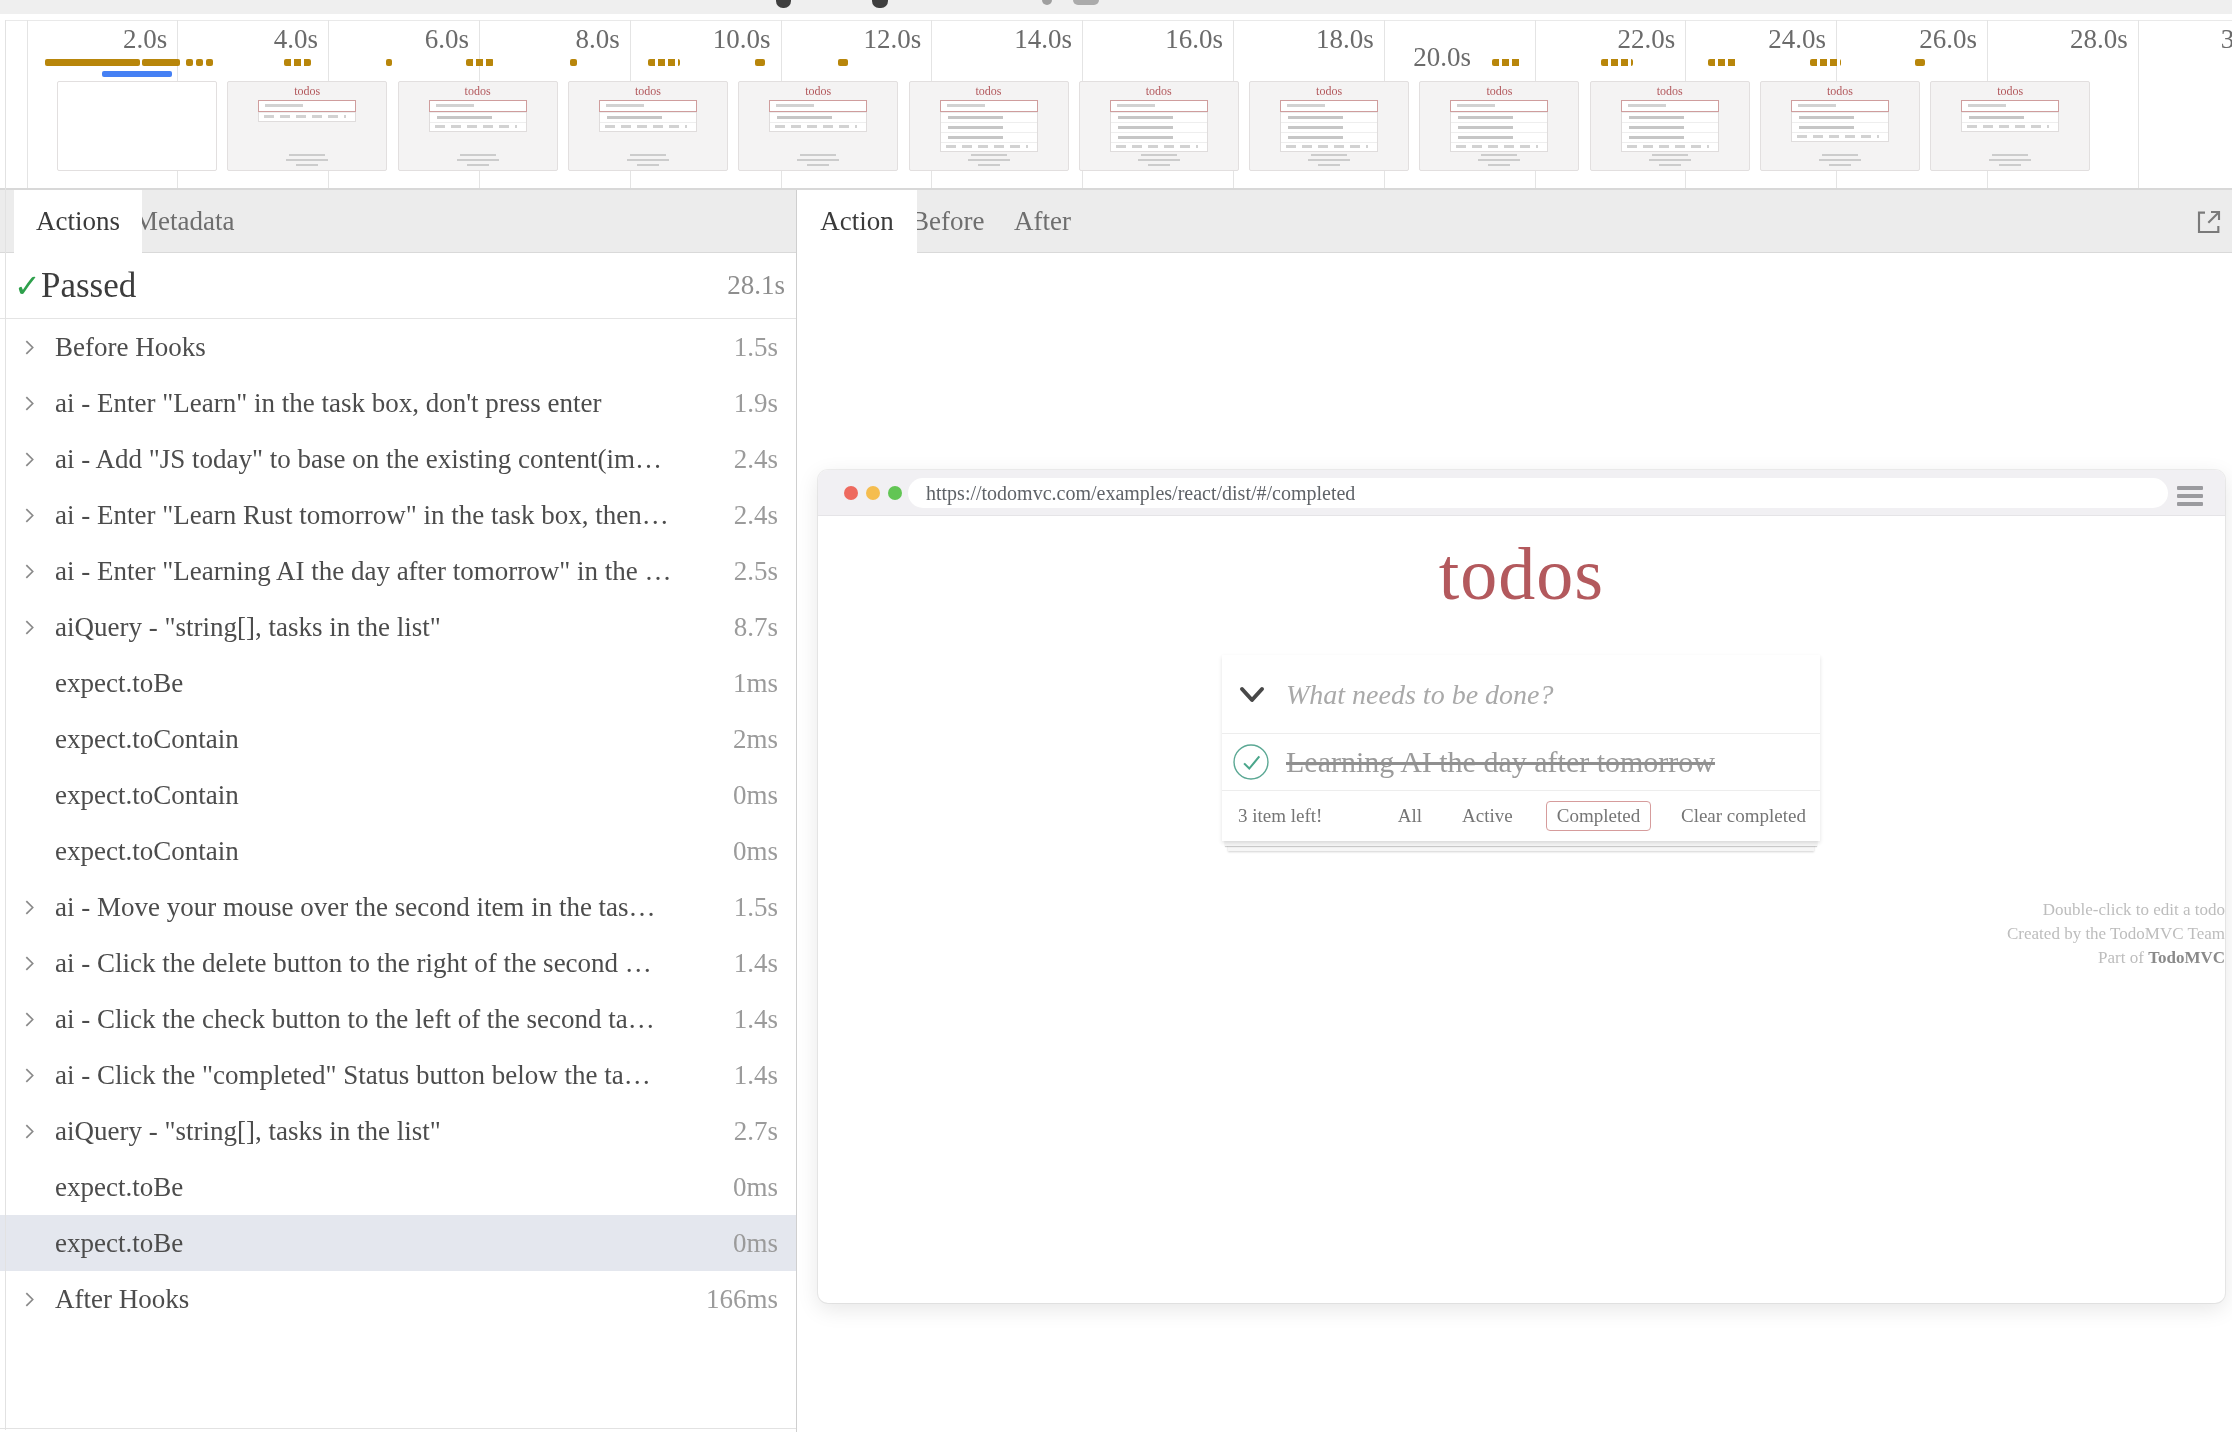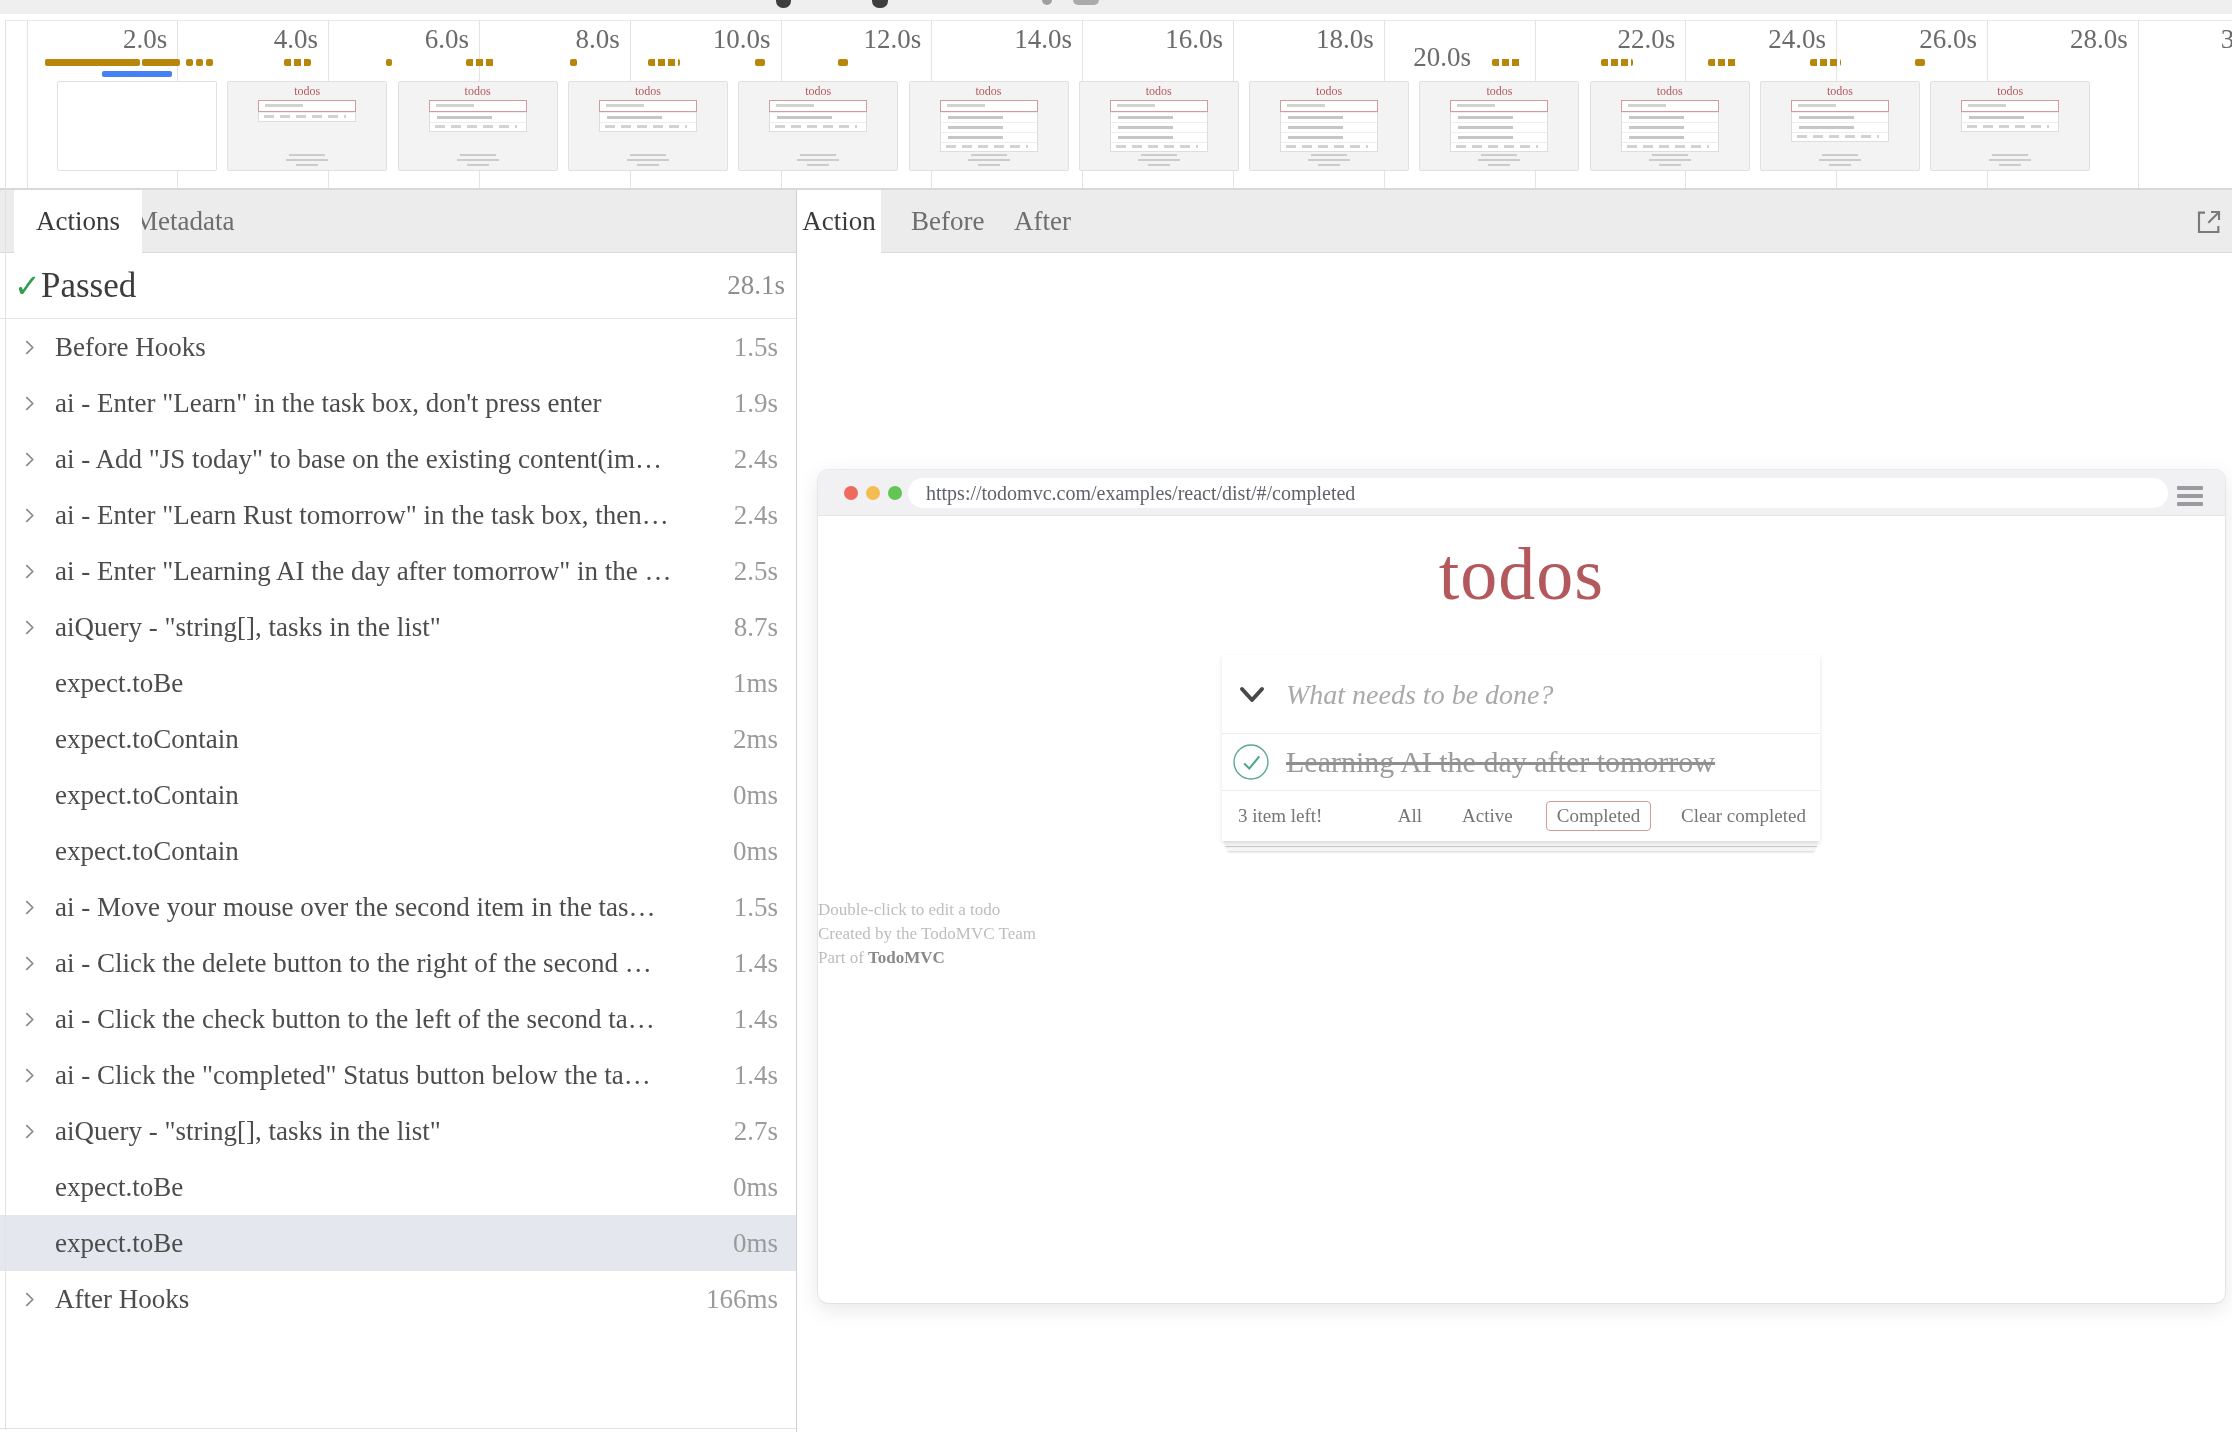--- a/index.html
+++ b/index.html
@@ -37,21 +37,21 @@
 
   
   .tabbar{position:absolute;top:190px;height:63px;background:#ececec;border-bottom:1px solid #d9d9d9;box-sizing:border-box;}
   #left-tabbar{left:0;width:796px;}
   #right-tabbar{left:797px;width:1435px;}
   .tab-active{position:absolute;top:0;height:63px;background:#fff;display:flex;align-items:center;
               justify-content:center;font-size:27px;color:#3a3a3a;z-index:2;}
   .tab-inactive{position:absolute;top:0;height:62px;display:flex;align-items:center;font-size:27px;color:#6e6e6e;}
   #left-tab-active{left:14px;width:128px;}
   #tab-metadata{left:134px;}
-  #right-tab-active{left:0;width:84px;}
+  #right-tab-active{left:0;width:120px;}
   #tab-before{left:114px;}
   #tab-after{left:217px;}
   #ext-icon{position:absolute;left:2193px;top:206px;width:32px;height:32px;cursor:pointer;}
 
   #panel-divider{position:absolute;left:796px;top:190px;width:1px;height:1242px;background:#cfcfcf;}
   #left-hairline{position:absolute;left:5px;top:20px;width:1px;height:1410px;background:#e2e2e2;z-index:3;}
   #left-bottom-line{position:absolute;left:0;top:1428px;width:796px;height:1px;background:#e2e2e2;}
 
   
   #status-row{position:absolute;left:0;top:253px;width:796px;height:66px;border-bottom:1px solid #e4e4e4;
@@ -92,21 +92,21 @@
   .toggle{position:absolute;left:11px;top:10px;cursor:pointer;}
   .item-text{position:absolute;left:64px;top:0;line-height:56px;font-size:30px;color:#9b9b9b;
              text-decoration:line-through;text-decoration-color:#8f8f8f;white-space:nowrap;}
   .footer-row{height:50px;position:relative;font-size:19px;color:#757575;}
   .items-left{position:absolute;left:16px;top:0;line-height:50px;}
   .filters{position:absolute;left:0;top:0;width:100%;height:50px;display:flex;justify-content:center;
            align-items:center;gap:26px;}
   .filter{padding:3px 6px;cursor:pointer;border:1px solid rgba(0,0,0,0);border-radius:4px;}
   .filter.active{border:1px solid #d69c9c;padding:3px 10px;}
   .clear{position:absolute;right:14px;top:0;line-height:50px;cursor:pointer;}
-  #todo-info{position:absolute;left:0;top:428px;width:100%;text-align:left;font-size:17px;color:#bdbdbd;
+  #todo-info{position:absolute;left:0;top:428px;width:100%;text-align:right;font-size:17px;color:#bdbdbd;
              line-height:24px;}
   #todo-info b{color:#8a8a8a;}
 </style>
 </head>
 <body>
 
 <div id="app">
 
   <div id="timeline">
     <div class="top-strip">

